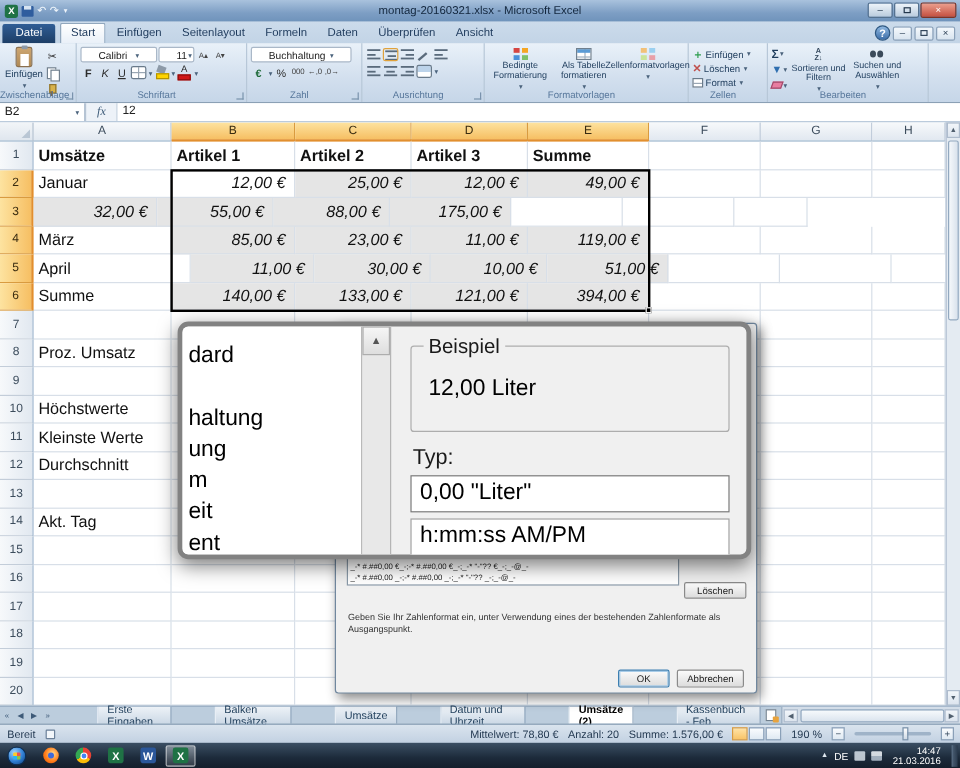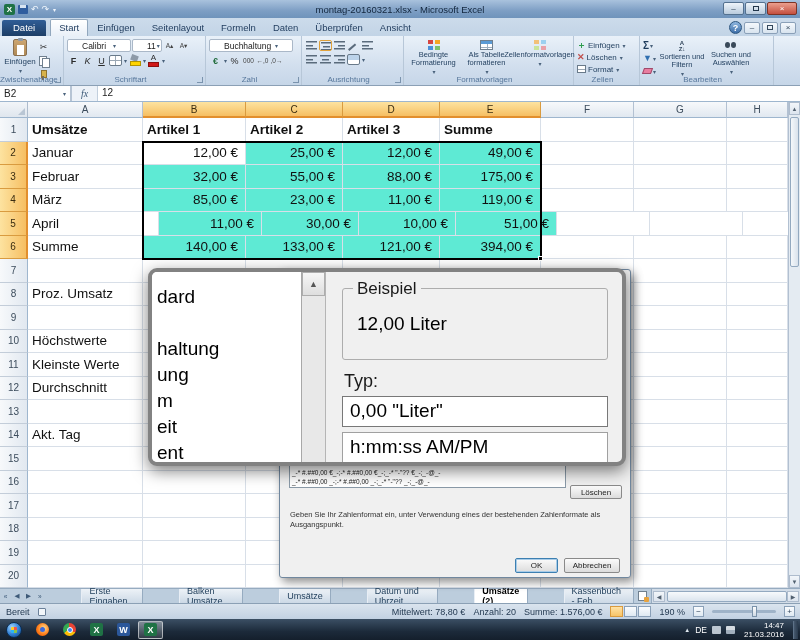--- a/index.html
+++ b/index.html
@@ -155,23 +155,23 @@
   .corner::after { content:""; position:absolute; right:2px; bottom:2px; border-left:7px solid transparent; border-bottom:7px solid #b9c6d4; }
   .colh { flex:none; display:flex; align-items:center; justify-content:center; font-size:10px; color:#3c4c5c;
     background:linear-gradient(#f7f9fb,#e1e8f0); border-right:1px solid #b3c1d2; border-bottom:1px solid #9eb6ce; }
   .colh.sel { background:linear-gradient(#fde3a0,#f6bf63); border-right:1px solid #d99b3f; border-bottom:2px solid #e28f2e; color:#3a2c10; }
   .grow { display:flex; height:23.5px; }
   .rowh { width:28px; flex:none; display:flex; align-items:center; justify-content:center; font-size:10px; color:#3c4c5c;
     background:linear-gradient(90deg,#f7f9fb,#e1e8f0); border-right:1px solid #9eb6ce; border-bottom:1px solid #c3cdd9; }
   .rowh.sel { background:linear-gradient(90deg,#fde3a0,#f6bf63); border-bottom:1px solid #d99b3f; border-right:2px solid #e28f2e; color:#3a2c10; }
   .cell { flex:none; display:flex; align-items:center; font-size:13.5px; color:#111; padding:0 4px;
     border-right:1px solid #d8dfe8; border-bottom:1px solid #d8dfe8; overflow:hidden; white-space:nowrap; }
-  .cell.num { justify-content:flex-end; padding-right:7px; }
+  .cell.num { justify-content:flex-end; padding-right:7px;font-style:italic; }
   .cell.bold { font-weight:bold; }
-  .cell.selc { background:#5eead4; }
+  .cell.selc { background:#e5e5e5; }
   .cell.active-cell { background:#fff; }
   .selrect { position:absolute; left:142px; top:38.5px; width:400px; height:119px; border:2px solid #000; z-index:5; pointer-events:none; }
   .fillhandle { position:absolute; right:-3px; bottom:-3px; width:5px; height:5px; background:#000; border:1px solid #fff; pointer-events:auto; }
   .vscroll { position:absolute; top:102px; left:788px; width:12px; height:486px; background:#e4ebf2; border-left:1px solid #b2c0d1; }
   .vsbtn { height:13px; display:flex; align-items:center; justify-content:center; font-size:6px; color:#51606f;
     background:linear-gradient(#f2f6fa,#dce4ee); border:1px solid #aebccd; }
   .vsbtn.bottom { position:absolute; bottom:0; left:0; right:0; }
   .vsthumb { position:absolute; top:15px; left:1px; right:1px; height:150px;
     background:linear-gradient(90deg,#f5f8fb,#d9e2ec); border:1px solid #93a9c0; border-radius:2px; }
 
@@ -504,21 +504,20 @@
           <div class="cell num active-cell" style="width: 103px;">12,00 €</div>
           <div class="cell num selc" style="width: 97px;">25,00 €</div>
           <div class="cell num selc" style="width: 97px;">12,00 €</div>
           <div class="cell num selc" style="width: 101px;">49,00 €</div>
           <div class="cell" style="width: 93px;"></div>
           <div class="cell" style="width: 93px;"></div>
           <div class="cell" style="width: 61px;"></div>
         </div>
         <div class="grow">
           <div class="rowh sel">3</div>
-          <div class="cell" style="width: 115px;">Februar</div>
           <div class="cell num selc" style="width: 103px;">32,00 €</div>
           <div class="cell num selc" style="width: 97px;">55,00 €</div>
           <div class="cell num selc" style="width: 97px;">88,00 €</div>
           <div class="cell num selc" style="width: 101px;">175,00 €</div>
           <div class="cell" style="width: 93px;"></div>
           <div class="cell" style="width: 93px;"></div>
           <div class="cell" style="width: 61px;"></div>
         </div>
         <div class="grow">
           <div class="rowh sel">4</div>

